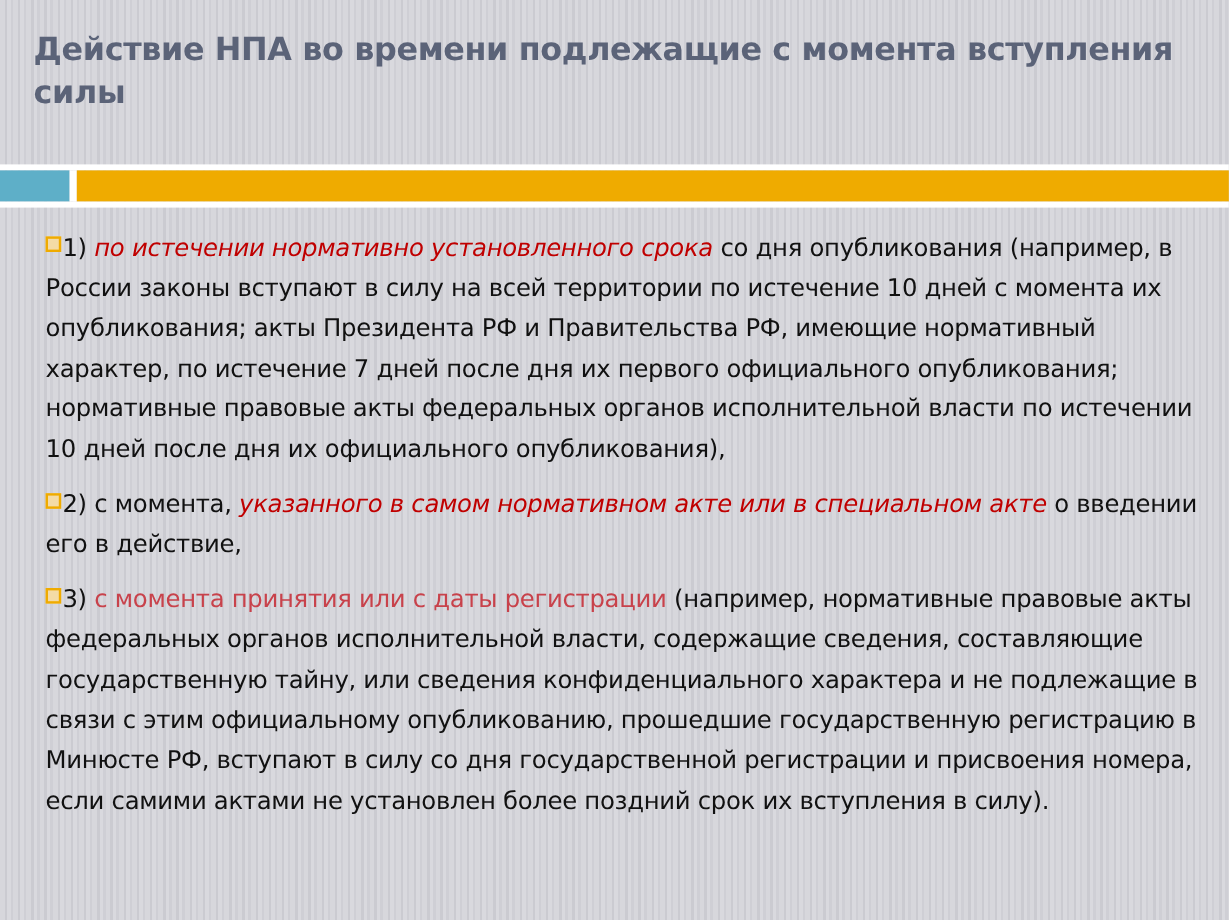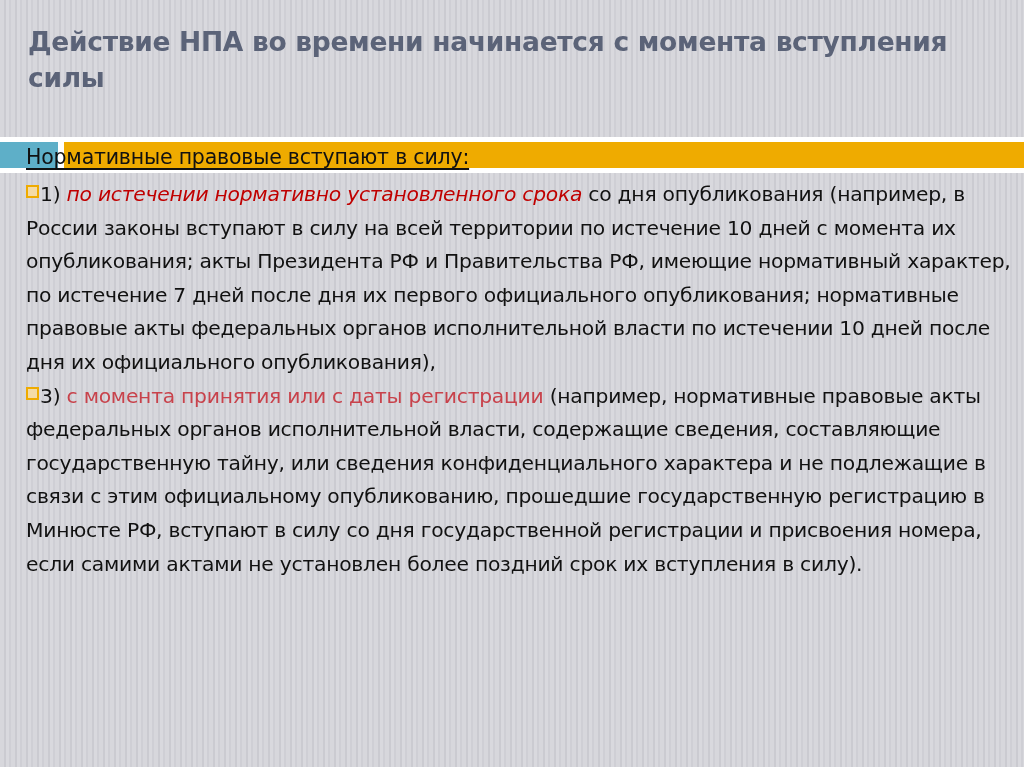--- a/index.html
+++ b/index.html
@@ -28,45 +28,45 @@
     font-size: 20.5px; line-height: 32px; color: #111111;
     text-decoration: underline; text-underline-offset: 4px; text-decoration-thickness: 2px;
     letter-spacing: -0.2px;
   }
   .body {
     position: absolute; left: 26px; top: 178px; width: 985px;
     font-family: "DejaVu Sans", sans-serif;
     font-size: 20.3px; line-height: 33.6px; color: #111111;
     letter-spacing: -0.25px;
   }
-  .para { margin: 0; }
+  .para { margin: 12px; }
   .bullet {
     display: inline-block; width: 9px; height: 9px;
     border: 2px solid #efab00; background: #f4dba6;
     vertical-align: 3px; margin-right: 1px;
   }
   .em-red { color: #c00000; font-style: italic; }
   .em-red2 { color: #c8424b; }
 </style>
 </head>
 <body>
 
 <div class="slide">
 
   <div class="title">
-    <div>Действие НПА во времени начинается  с момента вступления</div>
+    <div>Действие НПА во времени подлежащие  с момента вступления</div>
     <div>силы</div>
   </div>
 
   <div class="band-white-top"></div>
   <div class="band-blue"></div>
   <div class="band-gap"></div>
   <div class="band-orange"></div>
   <div class="band-white-bottom"></div>
 
-  <div class="heading">Нормативные правовые вступают в силу:</div>
 
   <div class="body">
     <p class="para"><span class="bullet"></span><span>1)</span> <span class="em-red">по истечении нормативно установленного срока</span><span> со дня опубликования (например, в России законы вступают в силу на всей территории по истечение 10 дней с момента их опубликования; акты Президента РФ и Правительства РФ, имеющие нормативный характер, по истечение 7 дней после дня их первого официального опубликования; нормативные правовые акты федеральных органов исполнительной власти по истечении 10 дней после дня их официального опубликования),</span></p>
+    <p class="para"><span class="bullet"></span><span>2)</span><span> с момента, </span><span class="em-red">указанного в самом нормативном акте или в специальном акте</span><span> о введении его в действие,</span></p>
     <p class="para"><span class="bullet"></span><span>3)</span> <span class="em-red2">с момента принятия или с даты регистрации</span><span> (например, нормативные правовые акты федеральных органов исполнительной власти, содержащие сведения, составляющие государственную тайну, или сведения конфиденциального характера и не подлежащие в связи с этим официальному опубликованию, прошедшие государственную регистрацию в Минюсте РФ, вступают в силу со дня государственной регистрации и присвоения номера, если самими актами не установлен более поздний срок их вступления в силу).</span></p>
   </div>
 
 </div>
 
 </body></html>

